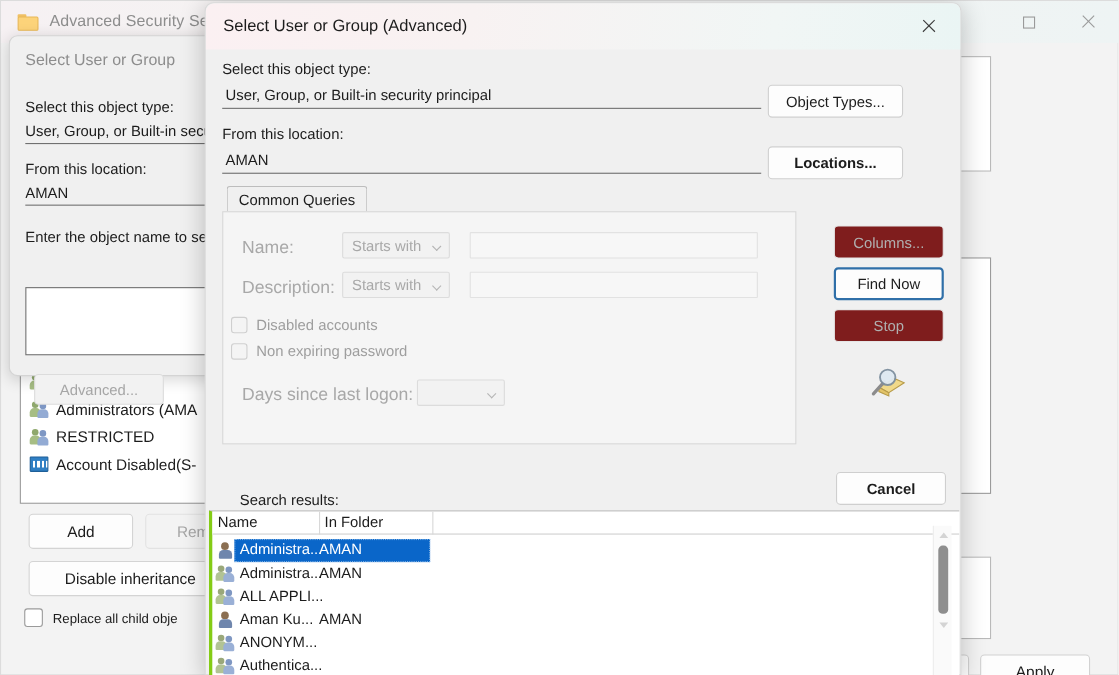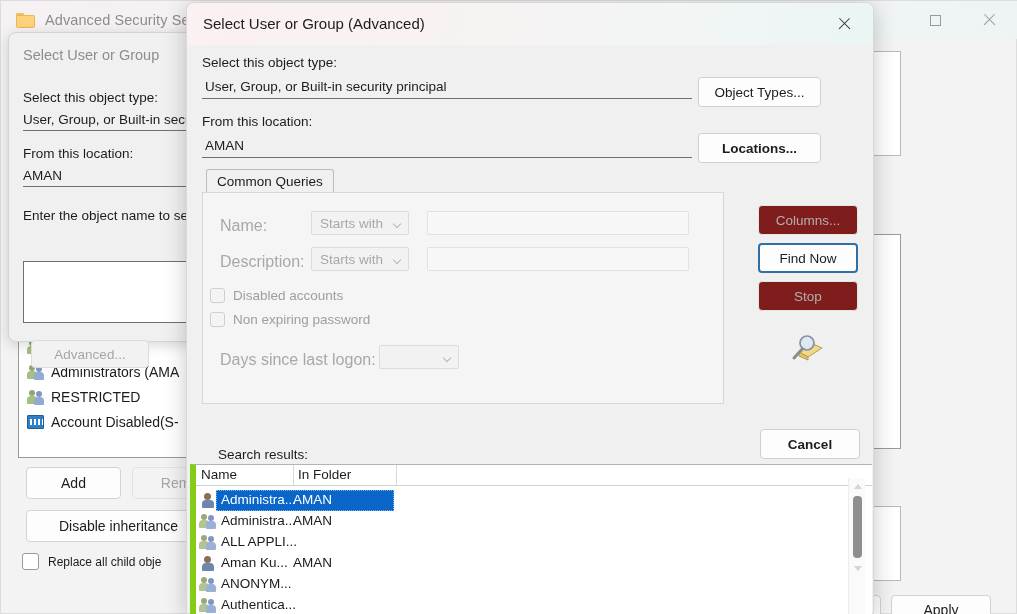--- a/index.html
+++ b/index.html
@@ -292,21 +292,21 @@
     width: 15px; height: 15px;
     background: #f4f4f4; border: 1px solid #cfcfcf; border-radius: 3px;
     flex: 0 0 auto;
   }
   .mag-icon { position: absolute; left: 790px; top: 333px; width: 34px; height: 28px; }
   .sa-results {
     position: absolute; left: 190px; top: 464px;
     width: 682px; height: 150px;
     background: #ffffff;
     border-top: 1px solid #b4b4b4;
-    border-left: 6px solid #84cc16;
+    border-left: 3px solid #84cc16;
     overflow: hidden;
   }
   .res-header {
     position: absolute; left: 0; top: 0; width: 682px; height: 21px;
     background: #ffffff; border-bottom: 1px solid #d0d0d0;
   }
   .res-col {
     position: absolute; top: 2px;
     font-size: 13.5px; color: #1c1c1c;
   }

